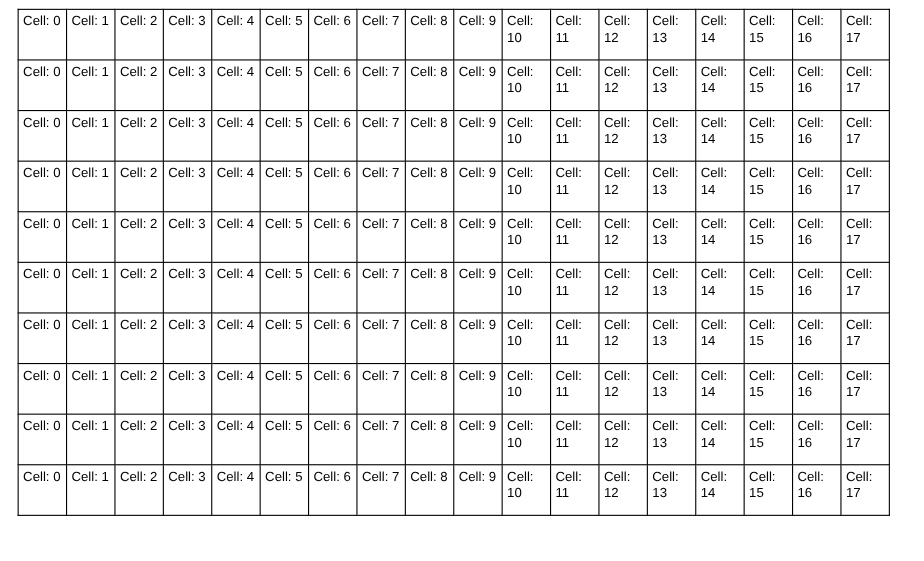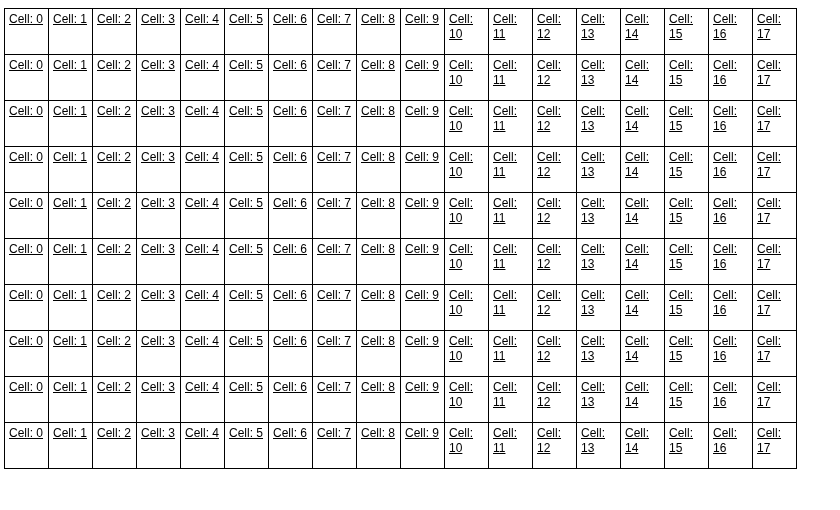--- a/index.html
+++ b/index.html
@@ -8,23 +8,22 @@
     background: #ffffff;
   }
   body {
     width: 840px;
     height: 510px;
     overflow: hidden;
     font-family: "Liberation Sans", sans-serif;
   }
   #grid-table {
     border-collapse: collapse;
-    margin: 8px 0 0 4px;
+    margin: 8px 0 0 16px;
     table-layout: fixed;
-    text-decoration: underline;
   }
   #grid-table td {
     border: 1px solid #000000;
     width: 44px;
     height: 46px;
     padding: 3px 3px 3px 4px;
     vertical-align: top;
     font-size: 12px;
     line-height: 15px;
     color: #000000;

